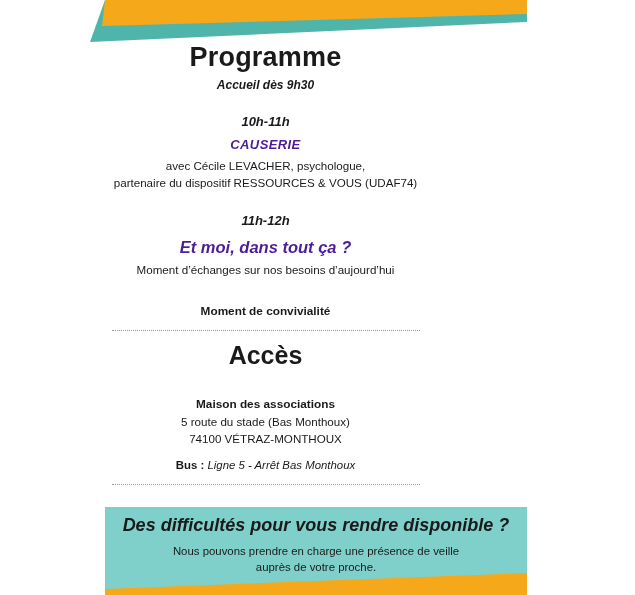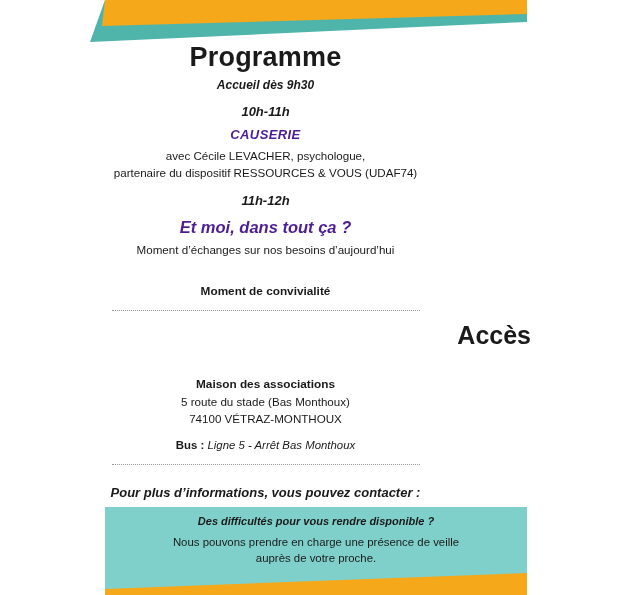--- a/index.html
+++ b/index.html
@@ -51,21 +51,21 @@
     line-height: 1.15;
   }
   .page-subtitle {
     font-size: 12px;
     font-weight: bold;
     font-style: italic;
     margin: 5px 0 0 0;
     line-height: 1.2;
   }
 
-  .slot { margin-top: 12px; }
+  .slot { margin-top: 22px; }
   .slot-time {
     font-size: 13px;
     font-weight: bold;
     font-style: italic;
     line-height: 1.25;
   }
   .slot-kicker {
     font-size: 13px;
     font-weight: bold;
     font-style: italic;
@@ -106,21 +106,20 @@
     border: none;
     border-top: 1.4px dotted #9a9a9a;
     height: 0;
   }
 
   .section-title {
     font-size: 25px;
     font-weight: bold;
     margin-top: 10px;
     line-height: 1.15;
-    text-align: right;
   }
 
   .addr-name {
     font-size: 11.8px;
     font-weight: bold;
     margin-top: 27px;
     line-height: 1.3;
   }
   .addr-line {
     font-size: 11.6px;
@@ -151,21 +150,21 @@
 
   
   .callout {
     position: absolute;
     left: 105px;
     top: 514px;
     width: 422px;
     text-align: center;
   }
   .callout-title {
-    font-size: 11px;
+    font-size: 18px;
     font-weight: bold;
     font-style: italic;
     line-height: 1.3;
   }
   .callout-body {
     font-size: 11.4px;
     margin-top: 7px;
     line-height: 1.38;
   }
 </style>

